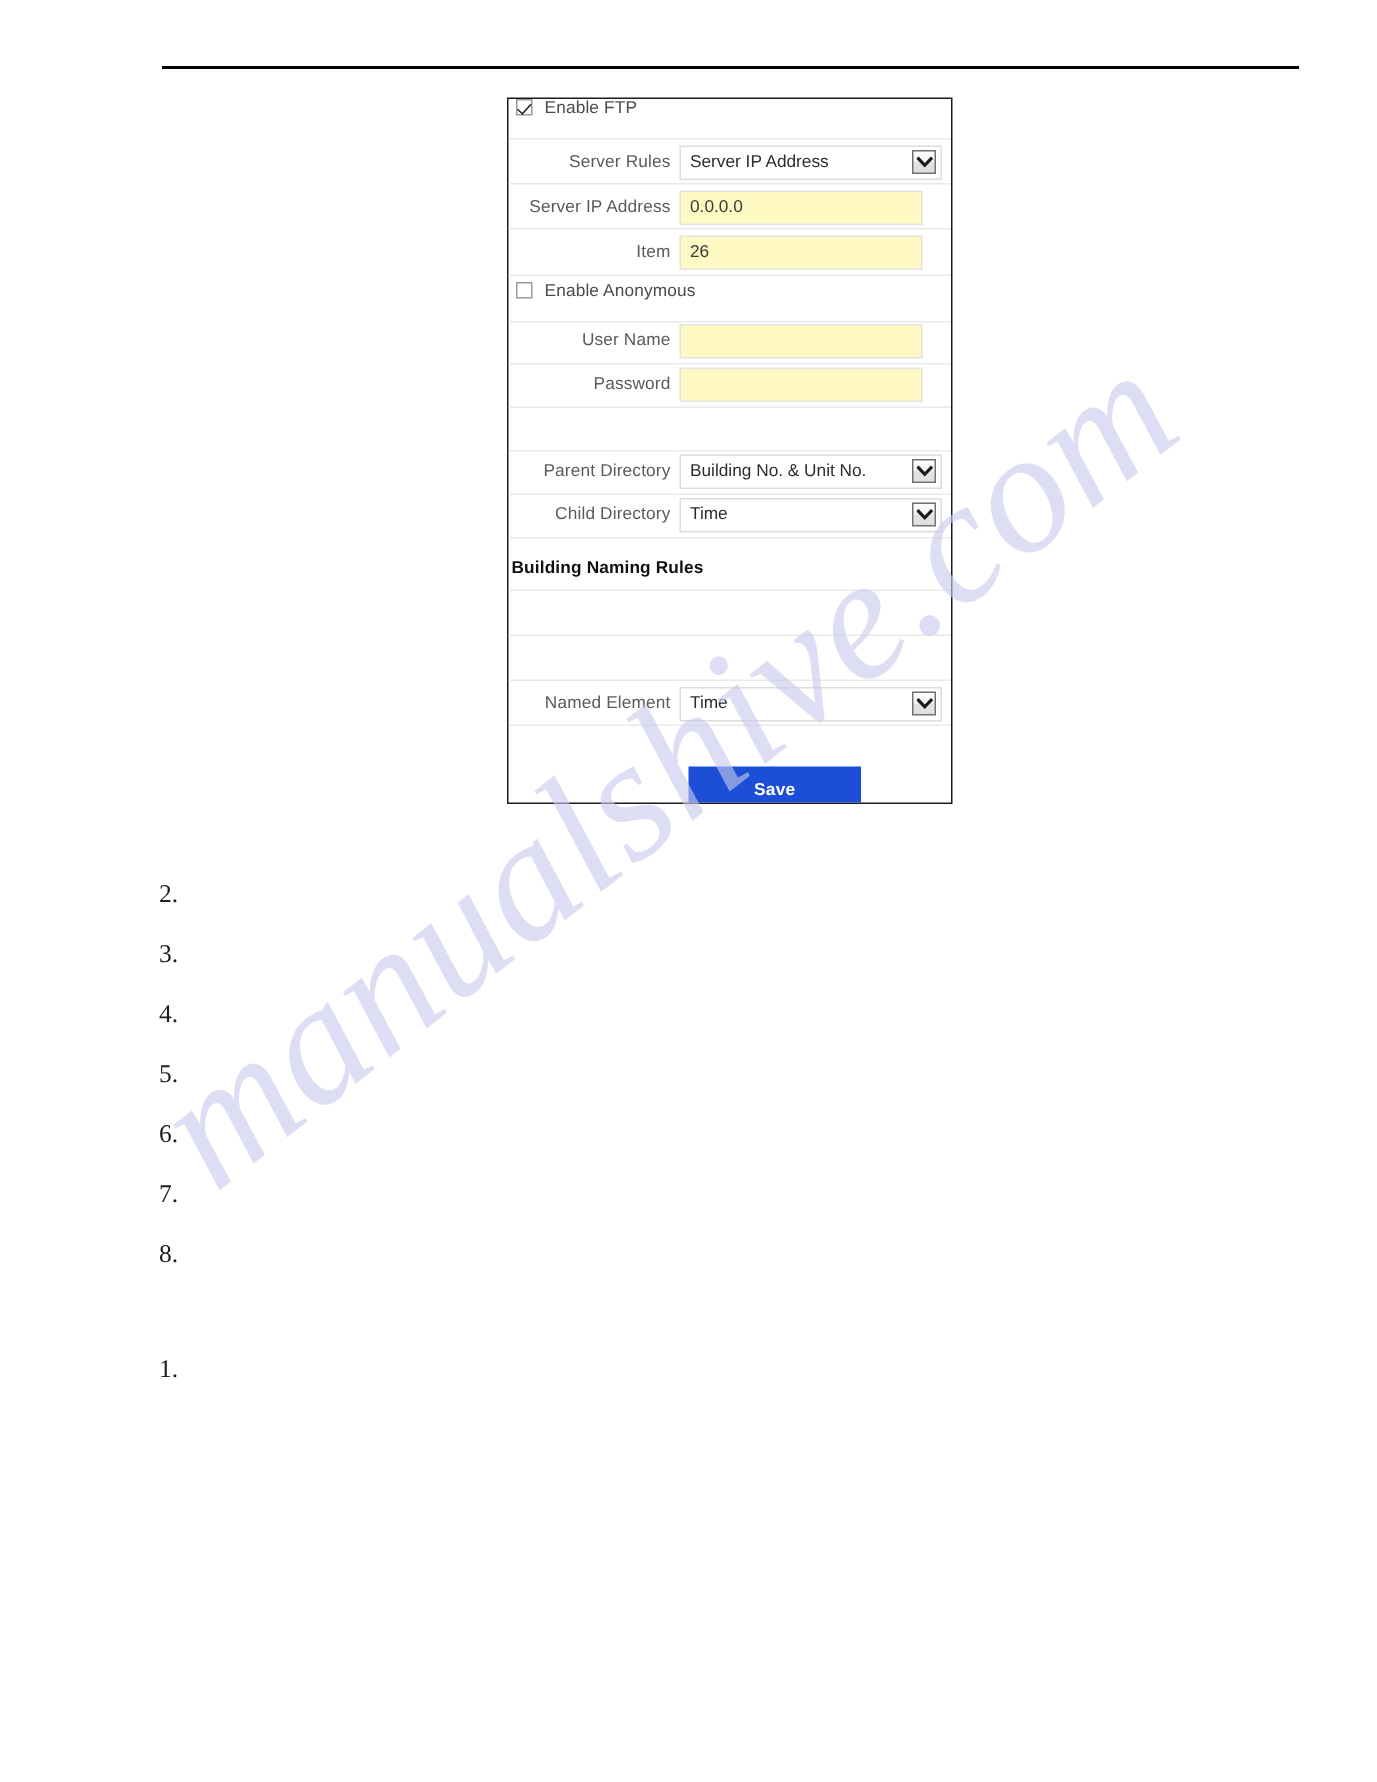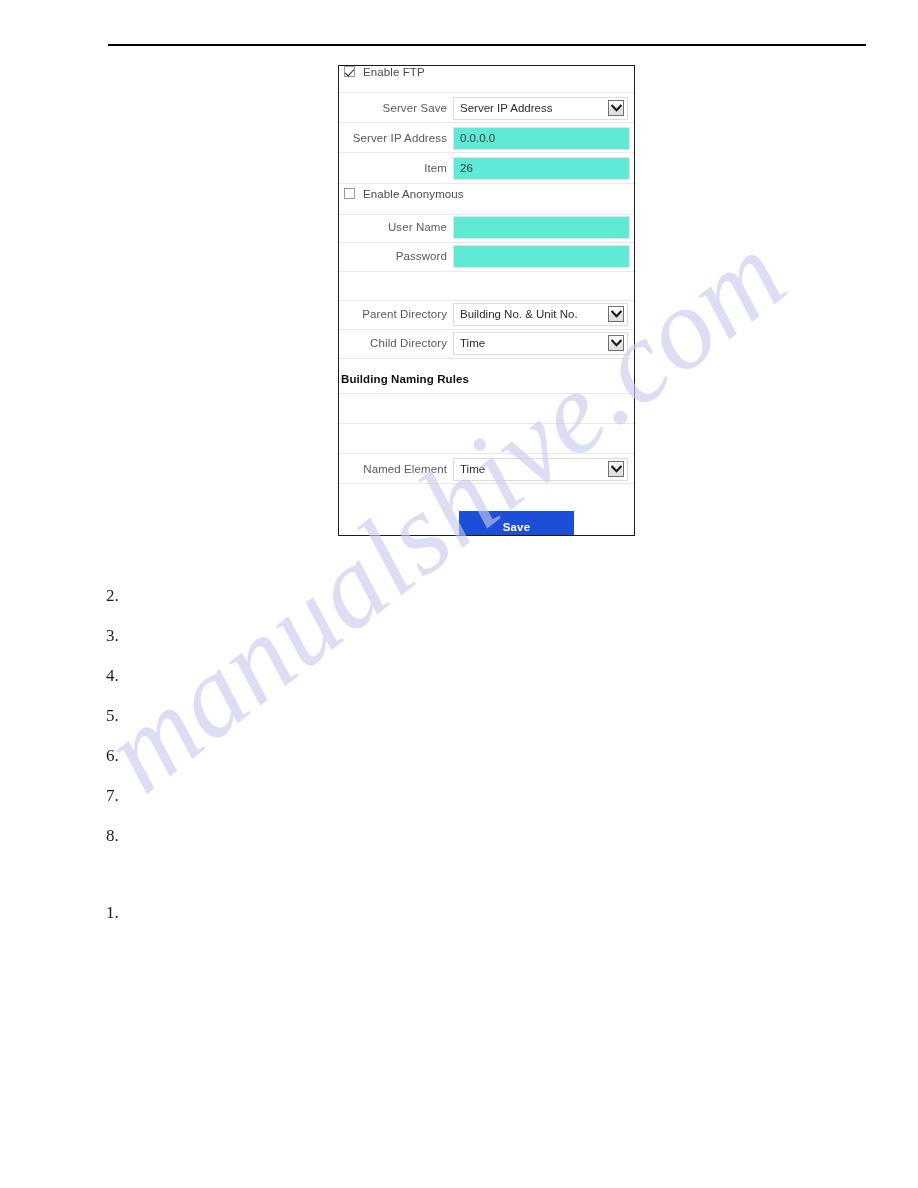--- a/index.html
+++ b/index.html
@@ -135,25 +135,25 @@
     padding-right: 6px;
     font-size: 11.5px;
     color: #5a5a5a;
     box-sizing: border-box;
     white-space: nowrap;
     letter-spacing: 0.1px;
   }
 
   
   .txt-input {
-    width: 177px;
+    width: 162px;
     height: 23px;
     box-sizing: border-box;
     border: 1px solid #e3e3e3;
-    background: #5eead4;
+    background: #fef9c3;
     display: flex;
     align-items: center;
     padding-left: 6px;
     font-size: 11.5px;
     color: #3a3a3a;
     overflow: hidden;
     white-space: nowrap;
   }
   .txt-input.empty { color: transparent; }
 
@@ -234,21 +234,21 @@
 <div class="ftp-panel">
   <div class="panel-inner">
 
     <div class="cb-row ftp">
       <div class="cb-box checked"></div>
       <span class="cb-label">Enable FTP</span>
     </div>
     <div class="row-sep" style="top:26px"></div>
 
     <div class="field-row" style="top:27px">
-      <span class="field-label">Server Save</span>
+      <span class="field-label">Server Rules</span>
       <div class="sel-input">
         <span>Server IP Address</span>
         <span class="sel-arrow">
           <svg width="11" height="8" viewBox="0 0 11 8">
               <path d="M1.3 1.8 L5.5 6.2 L9.7 1.8" stroke="#1b1b1b" stroke-width="2.1" fill="none" stroke-linecap="square"></path>
             </svg>
         </span>
       </div>
     </div>
     <div class="row-sep" style="top:56px"></div>

